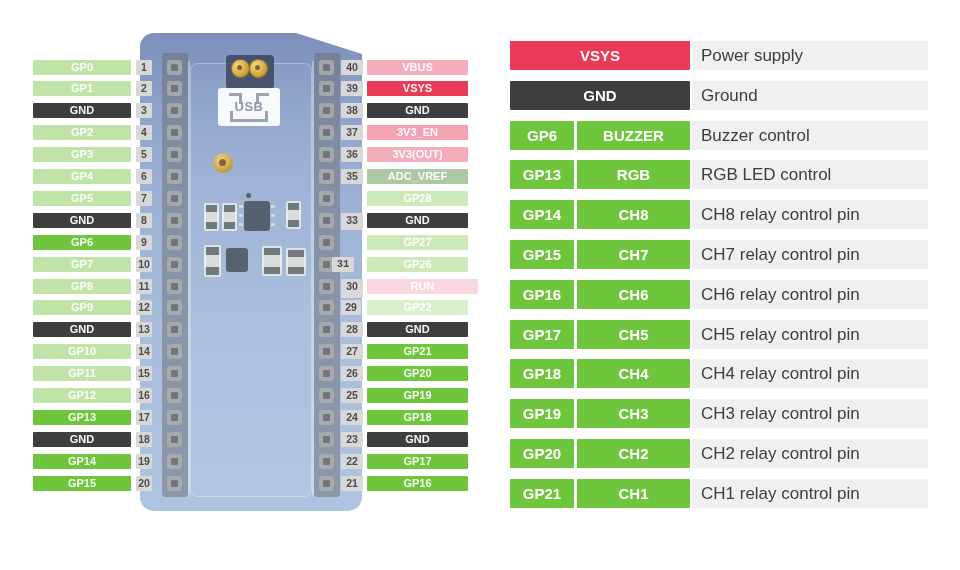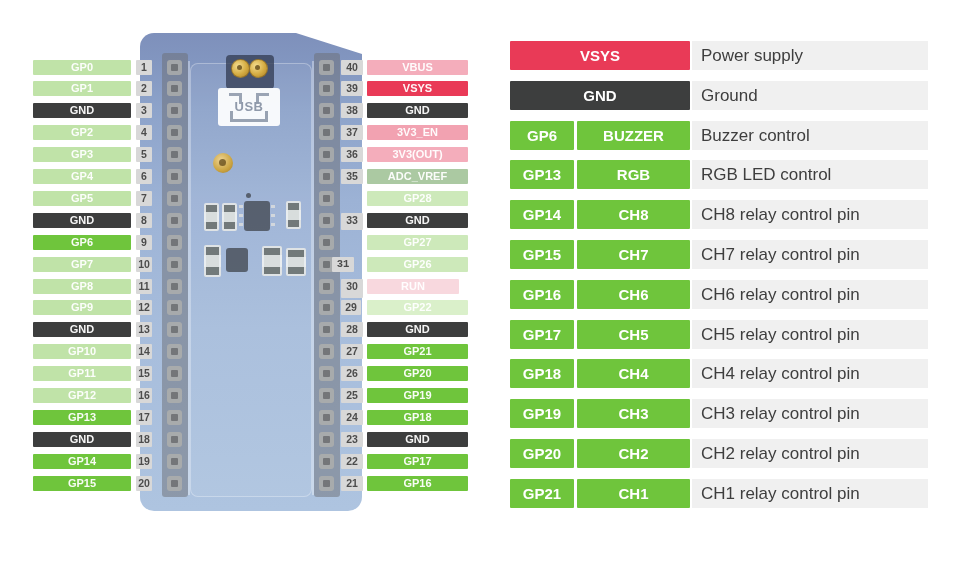--- a/index.html
+++ b/index.html
@@ -250,21 +250,21 @@
       <div class="pin-badge" style="left: 367px; width: 101px; top: 169px; background: rgb(171, 201, 162);">ADC_VREF</div>
       <div class="pin-num" style="left: 341px; width: 22px; top: 190.9px; margin-top: 24px;">34</div>
       <div class="pin-badge" style="left: 367px; width: 101px; top: 190.9px; background: rgb(205, 233, 186);">GP28</div>
       <div class="pin-num" style="left: 341px; width: 22px; top: 212.8px;">33</div>
       <div class="pin-badge" style="left: 367px; width: 101px; top: 212.8px; background: rgb(61, 62, 62);">GND</div>
       <div class="pin-num" style="left: 341px; width: 22px; top: 234.7px; margin-top: 48px;">32</div>
       <div class="pin-badge" style="left: 367px; width: 101px; top: 234.7px; background: rgb(205, 233, 186);">GP27</div>
       <div class="pin-num" style="left: 332px; width: 22px; top: 256.6px; font-family: Liberation Mono, monospace;">31</div>
       <div class="pin-badge" style="left: 367px; width: 101px; top: 256.6px; background: rgb(205, 233, 186);">GP26</div>
       <div class="pin-num" style="left: 341px; width: 22px; top: 278.5px;">30</div>
-      <div class="pin-badge" style="left: 367px; width: 92px; top: 278.5px; background: rgb(248, 216, 222);">RUN</div>
+      <div class="pin-badge" style="left: 367px; width: 111px; top: 278.5px; background: rgb(248, 216, 222);">RUN</div>
       <div class="pin-num" style="left: 341px; width: 20px; top: 300.4px;">29</div>
       <div class="pin-badge" style="left: 367px; width: 101px; top: 300.4px; background: rgb(218, 240, 202);">GP22</div>
       <div class="pin-num" style="left: 341px; width: 22px; top: 322.3px;">28</div>
       <div class="pin-badge" style="left: 367px; width: 101px; top: 322.3px; background: rgb(61, 62, 62);">GND</div>
       <div class="pin-num" style="left: 341px; width: 22px; top: 344.2px;">27</div>
       <div class="pin-badge" style="left: 367px; width: 101px; top: 344.2px; background: rgb(111, 197, 60);">GP21</div>
       <div class="pin-num" style="left: 341px; width: 22px; top: 366.1px;">26</div>
       <div class="pin-badge" style="left: 367px; width: 101px; top: 366.1px; background: rgb(111, 197, 60);">GP20</div>
       <div class="pin-num" style="left: 341px; width: 22px; top: 388px;">25</div>
       <div class="pin-badge" style="left: 367px; width: 101px; top: 388px; background: rgb(111, 197, 60);">GP19</div>

